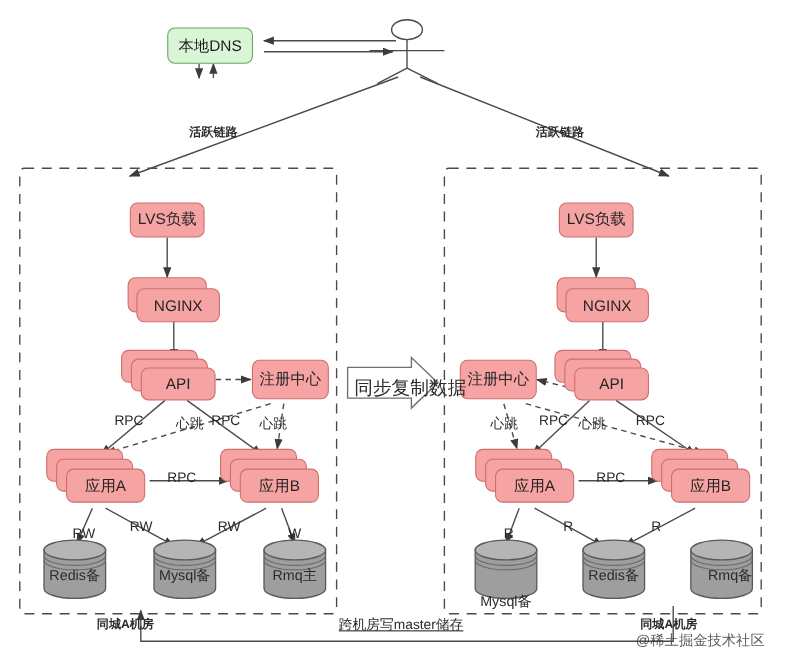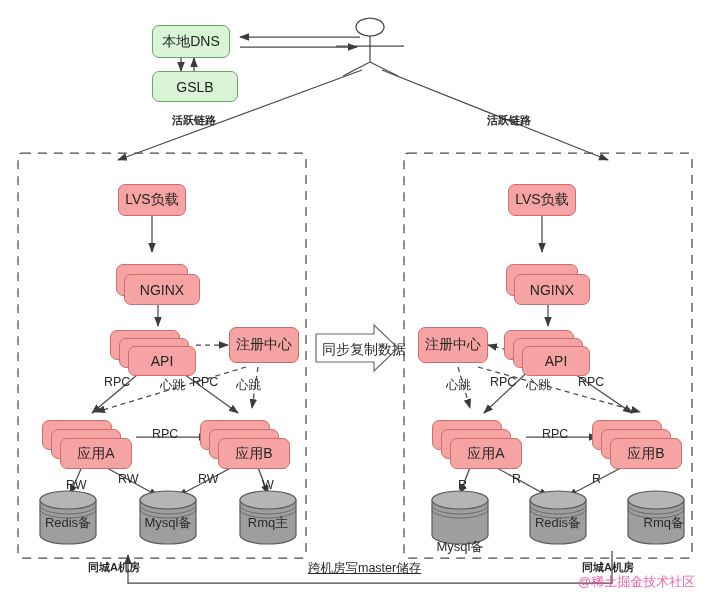--- a/index.html
+++ b/index.html
@@ -7,27 +7,27 @@
        font-family:"Liberation Sans","DejaVu Sans",sans-serif;}
   #stage{position:relative;width:720px;height:600px;background:#fff;}
   svg{position:absolute;left:0;top:0;width:720px;height:608px;}
   .nd{position:absolute;box-sizing:border-box;display:flex;
       align-items:center;justify-content:center;text-align:center;}
   .green{background:#d9f5d6;border:1.3px solid #64a95f;border-radius:7px;
          color:#1d1d1d;font-size:14px;}
   .pink{background:#f6a3a3;border:1.3px solid #d06e6e;border-radius:7px;
         color:#262626;font-size:14px;}
   .stackwrap{position:absolute;}
-  .stackwrap .pink{position:absolute;left:0;top:0;margin-top:12px;}
+  .stackwrap .pink{position:absolute;left:0;top:0;}
   .lbl{position:absolute;color:#2b2b2b;font-size:12.5px;
        white-space:nowrap;pointer-events:none;}
   .lbl.bold{font-weight:bold;font-size:11px;}
   .dbtxt{position:absolute;width:100%;text-align:center;font-size:13px;
          color:#2a2a2a;}
-  .wm{position:absolute;color:#ec4899;font-size:13px;opacity:.85;
+  .wm{position:absolute;color:#404040;font-size:13px;opacity:.85;
       white-space:nowrap;}
 </style>
 </head>
 <body>
 
 <div id="stage">
 
   <svg viewBox="0 0 720 608">
     <defs>
       <marker id="ah" markerWidth="9" markerHeight="9" refX="7.2" refY="3" orient="auto" markerUnits="strokeWidth">
@@ -94,21 +94,20 @@
 
       <line x1="632" y1="462" x2="568" y2="496" marker-end="url(#ah)"></line>
 
       <path d="M316,334 L374,334 L374,325 L398,348 L374,371 L374,362 L316,362 z" fill="#ffffff" stroke="#6e6e6e" stroke-width="1.2"></path>
 
       <path d="M612,551 L612,583 L128,583 L128,555" marker-end="url(#ah)"></path>
     </g>
   </svg>
 
   <div class="nd green" style="left:152px;top:25px;width:78px;height:33px;">本地DNS</div>
-  <div class="nd green" style="left:152px;top:71px;width:86px;height:31px;">GSLB</div>
 
   <div class="lbl bold" style="left:172px;top:113px;">活跃链路</div>
   <div class="lbl bold" style="left:487px;top:113px;">活跃链路</div>
 
   <div class="nd pink" style="left:118px;top:184px;width:68px;height:32px;">LVS负载</div>
 
   <div class="stackwrap" style="left:116px;top:252px;width:88px;height:42px;">
     <div class="pink" style="width:70px;height:30px;left:0;top:0;"></div>
     <div class="nd pink" style="left:8px;top:10px;width:76px;height:31px;">NGINX</div>
   </div>
@@ -228,20 +227,20 @@
     </g>
   </svg>
 
   <div class="dbtxt" style="left:40px;top:514px;width:56px;">Redis备</div>
   <div class="dbtxt" style="left:140px;top:514px;width:56px;">Mysql备</div>
   <div class="dbtxt" style="left:240px;top:514px;width:56px;">Rmq主</div>
   <div class="dbtxt" style="left:432px;top:514px;width:56px;margin-top:24px;">Mysql备</div>
   <div class="dbtxt" style="left:530px;top:514px;width:56px;">Redis备</div>
   <div class="dbtxt" style="left:628px;top:514px;width:56px;text-align:right;">Rmq备</div>
 
-  <div class="lbl" style="left:322px;top:341px;font-size:14px;">同步复制数据</div>
+  <div class="lbl" style="left:322px;top:341px;font-size:17px;">同步复制数据</div>
 
   <div class="lbl bold" style="left:88px;top:560px;">同城A机房</div>
   <div class="lbl bold" style="left:582px;top:560px;">同城A机房</div>
   <div class="lbl" style="left:308px;top:560px;text-decoration:underline;">跨机房写master储存</div>
 
   <div class="wm" style="left:578px;top:573px;">@稀土掘金技术社区</div>
 </div>
 
 </body></html>

